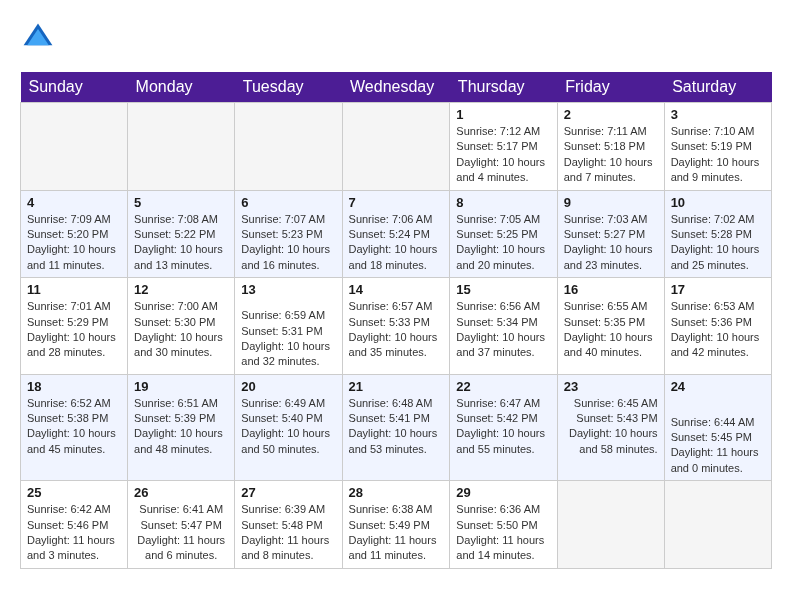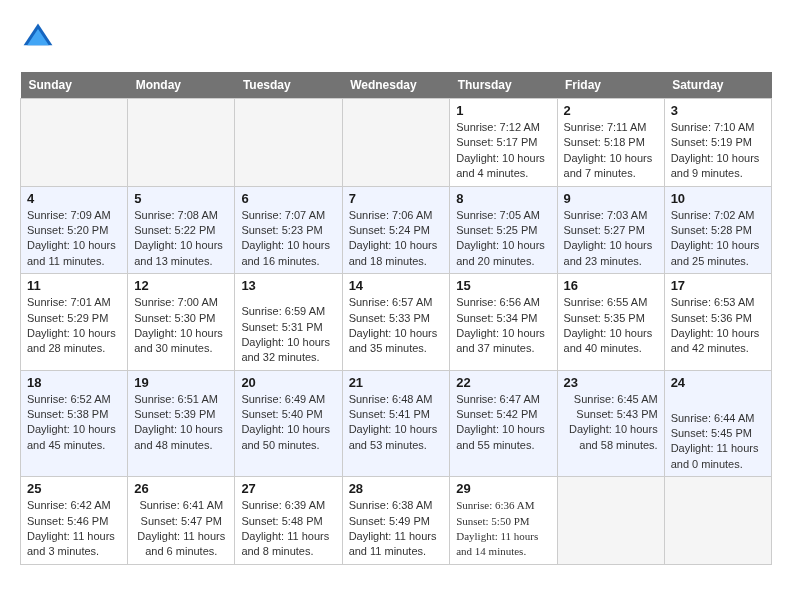--- a/index.html
+++ b/index.html
@@ -27,26 +27,26 @@
     .location {
       font-size: 16px;
       color: #333;
     }
     .calendar {
       width: 100%;
       border-collapse: collapse;
       font-size: 11px;
     }
     .calendar th {
-      background-color: #737373;
+      background-color: #4c1d95;
       color: #fff;
       text-align: left;
       padding: 6px 8px;
-      font-size: 12px;
-      font-weight: bold;
+      font-size: 16px;
+      font-weight: normal;
     }
     .calendar td {
       border: 1px solid #ccc;
       vertical-align: top;
       padding: 4px 6px;
       width: 108px;
       height: 85px;
       background: #fff;
     }
     .calendar td.empty {
@@ -329,21 +329,21 @@
         </td>
         <td>
           <span class="day-number">28</span>
           <div class="day-info" style="white-space: pre-line;">Sunrise: 6:38 AM
 Sunset: 5:49 PM
 Daylight: 11 hours
 and 11 minutes.</div>
         </td>
         <td>
           <span class="day-number">29</span>
-          <div class="day-info" style="white-space: pre-line; font-family: Liberation Serif, serif;">Sunrise: 6:36 AM
+          <div class="day-info" style="white-space: pre-line;">Sunrise: 6:36 AM
 Sunset: 5:50 PM
 Daylight: 11 hours
 and 14 minutes.</div>
         </td>
         <td class="empty"></td>
         <td class="empty"></td>
       </tr>
     </tbody>
 </table>
 

